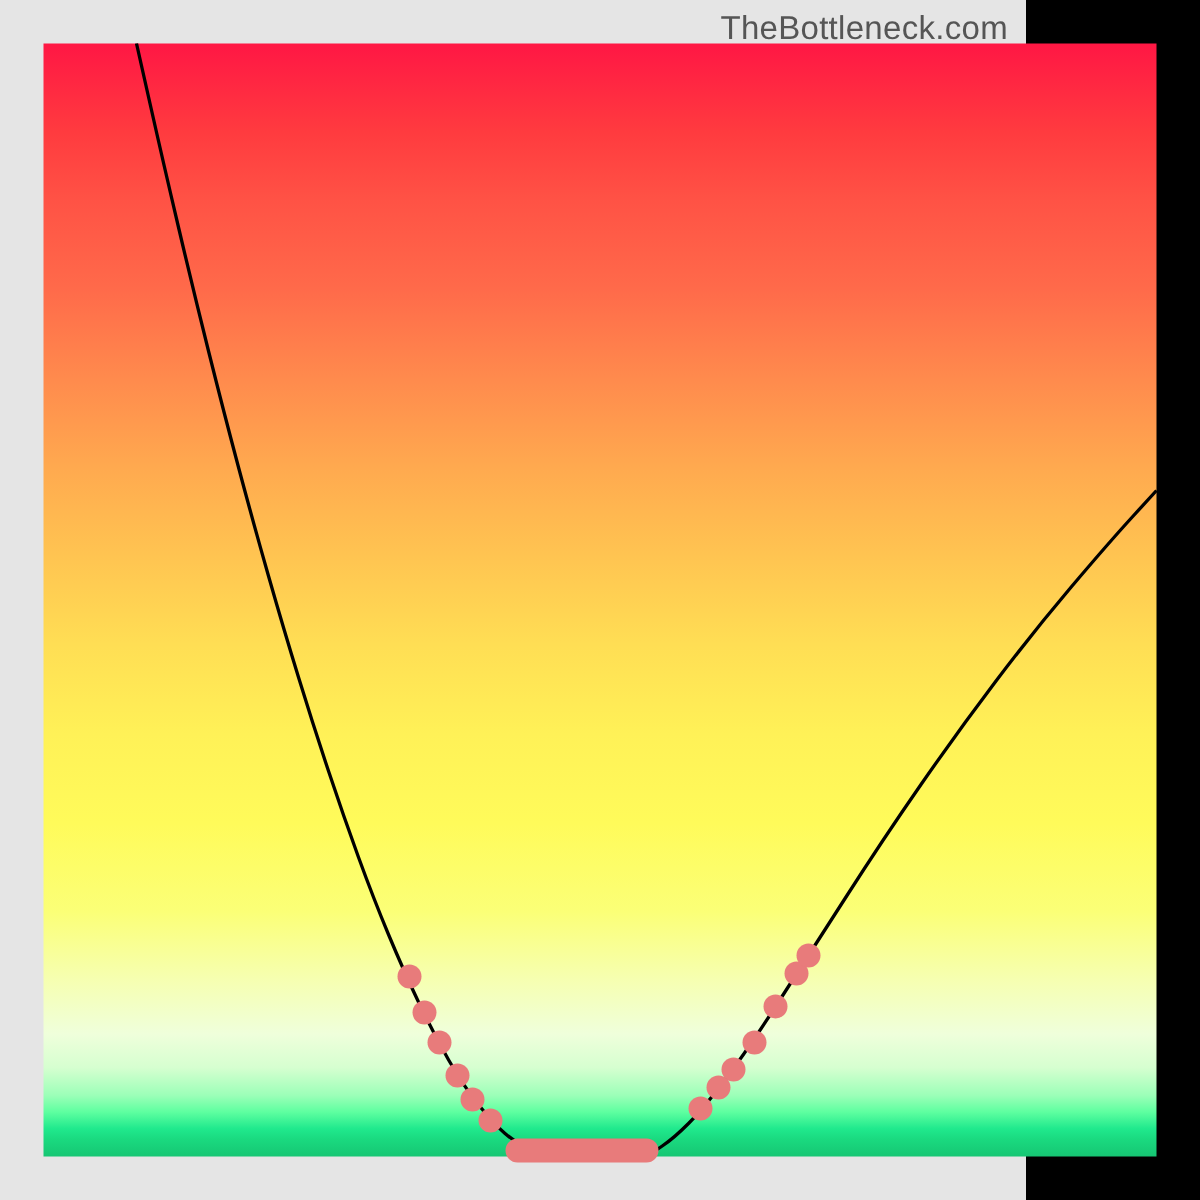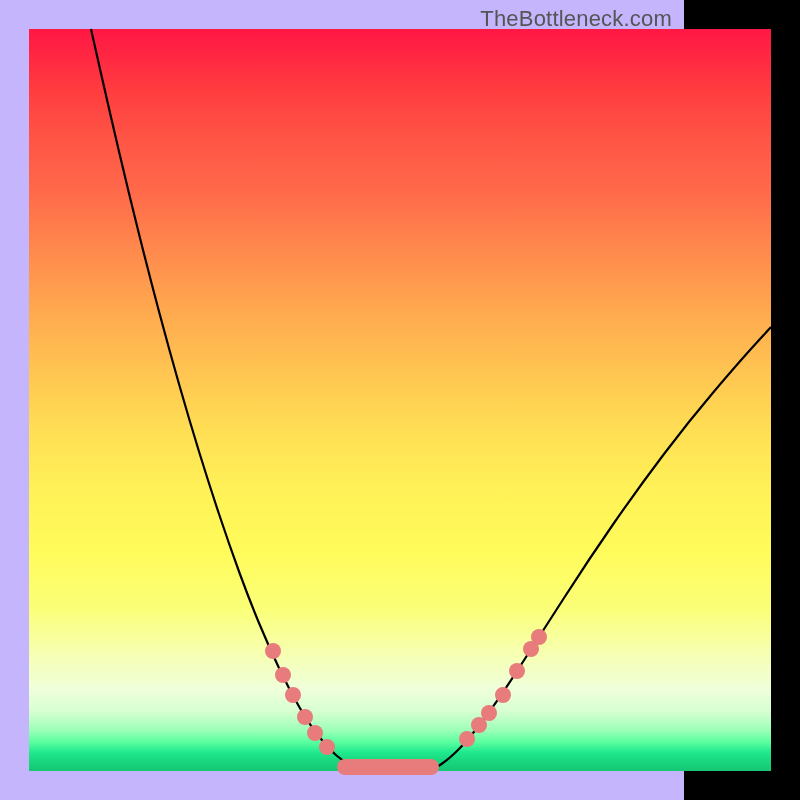--- a/index.html
+++ b/index.html
@@ -1,21 +1,21 @@
 <!DOCTYPE html>
 <html><head>
 <meta charset="utf-8">
 <style>
   * { margin: 0; padding: 0; box-sizing: border-box; }
   html, body { width: 800px; height: 800px; overflow: hidden; background: #000; }
   .frame {
     position: relative;
     width: 684px;
     height: 800px;
-    background: #c4b5fd;
+    background: #e5e5e5;
   }
   .plot-area {
     position: absolute;
     left: 29px;
     top: 29px;
     width: 742px;
     height: 742px;
     background: linear-gradient(to bottom,
       #ff1744 0%,
       #ff3b3f 8%,

